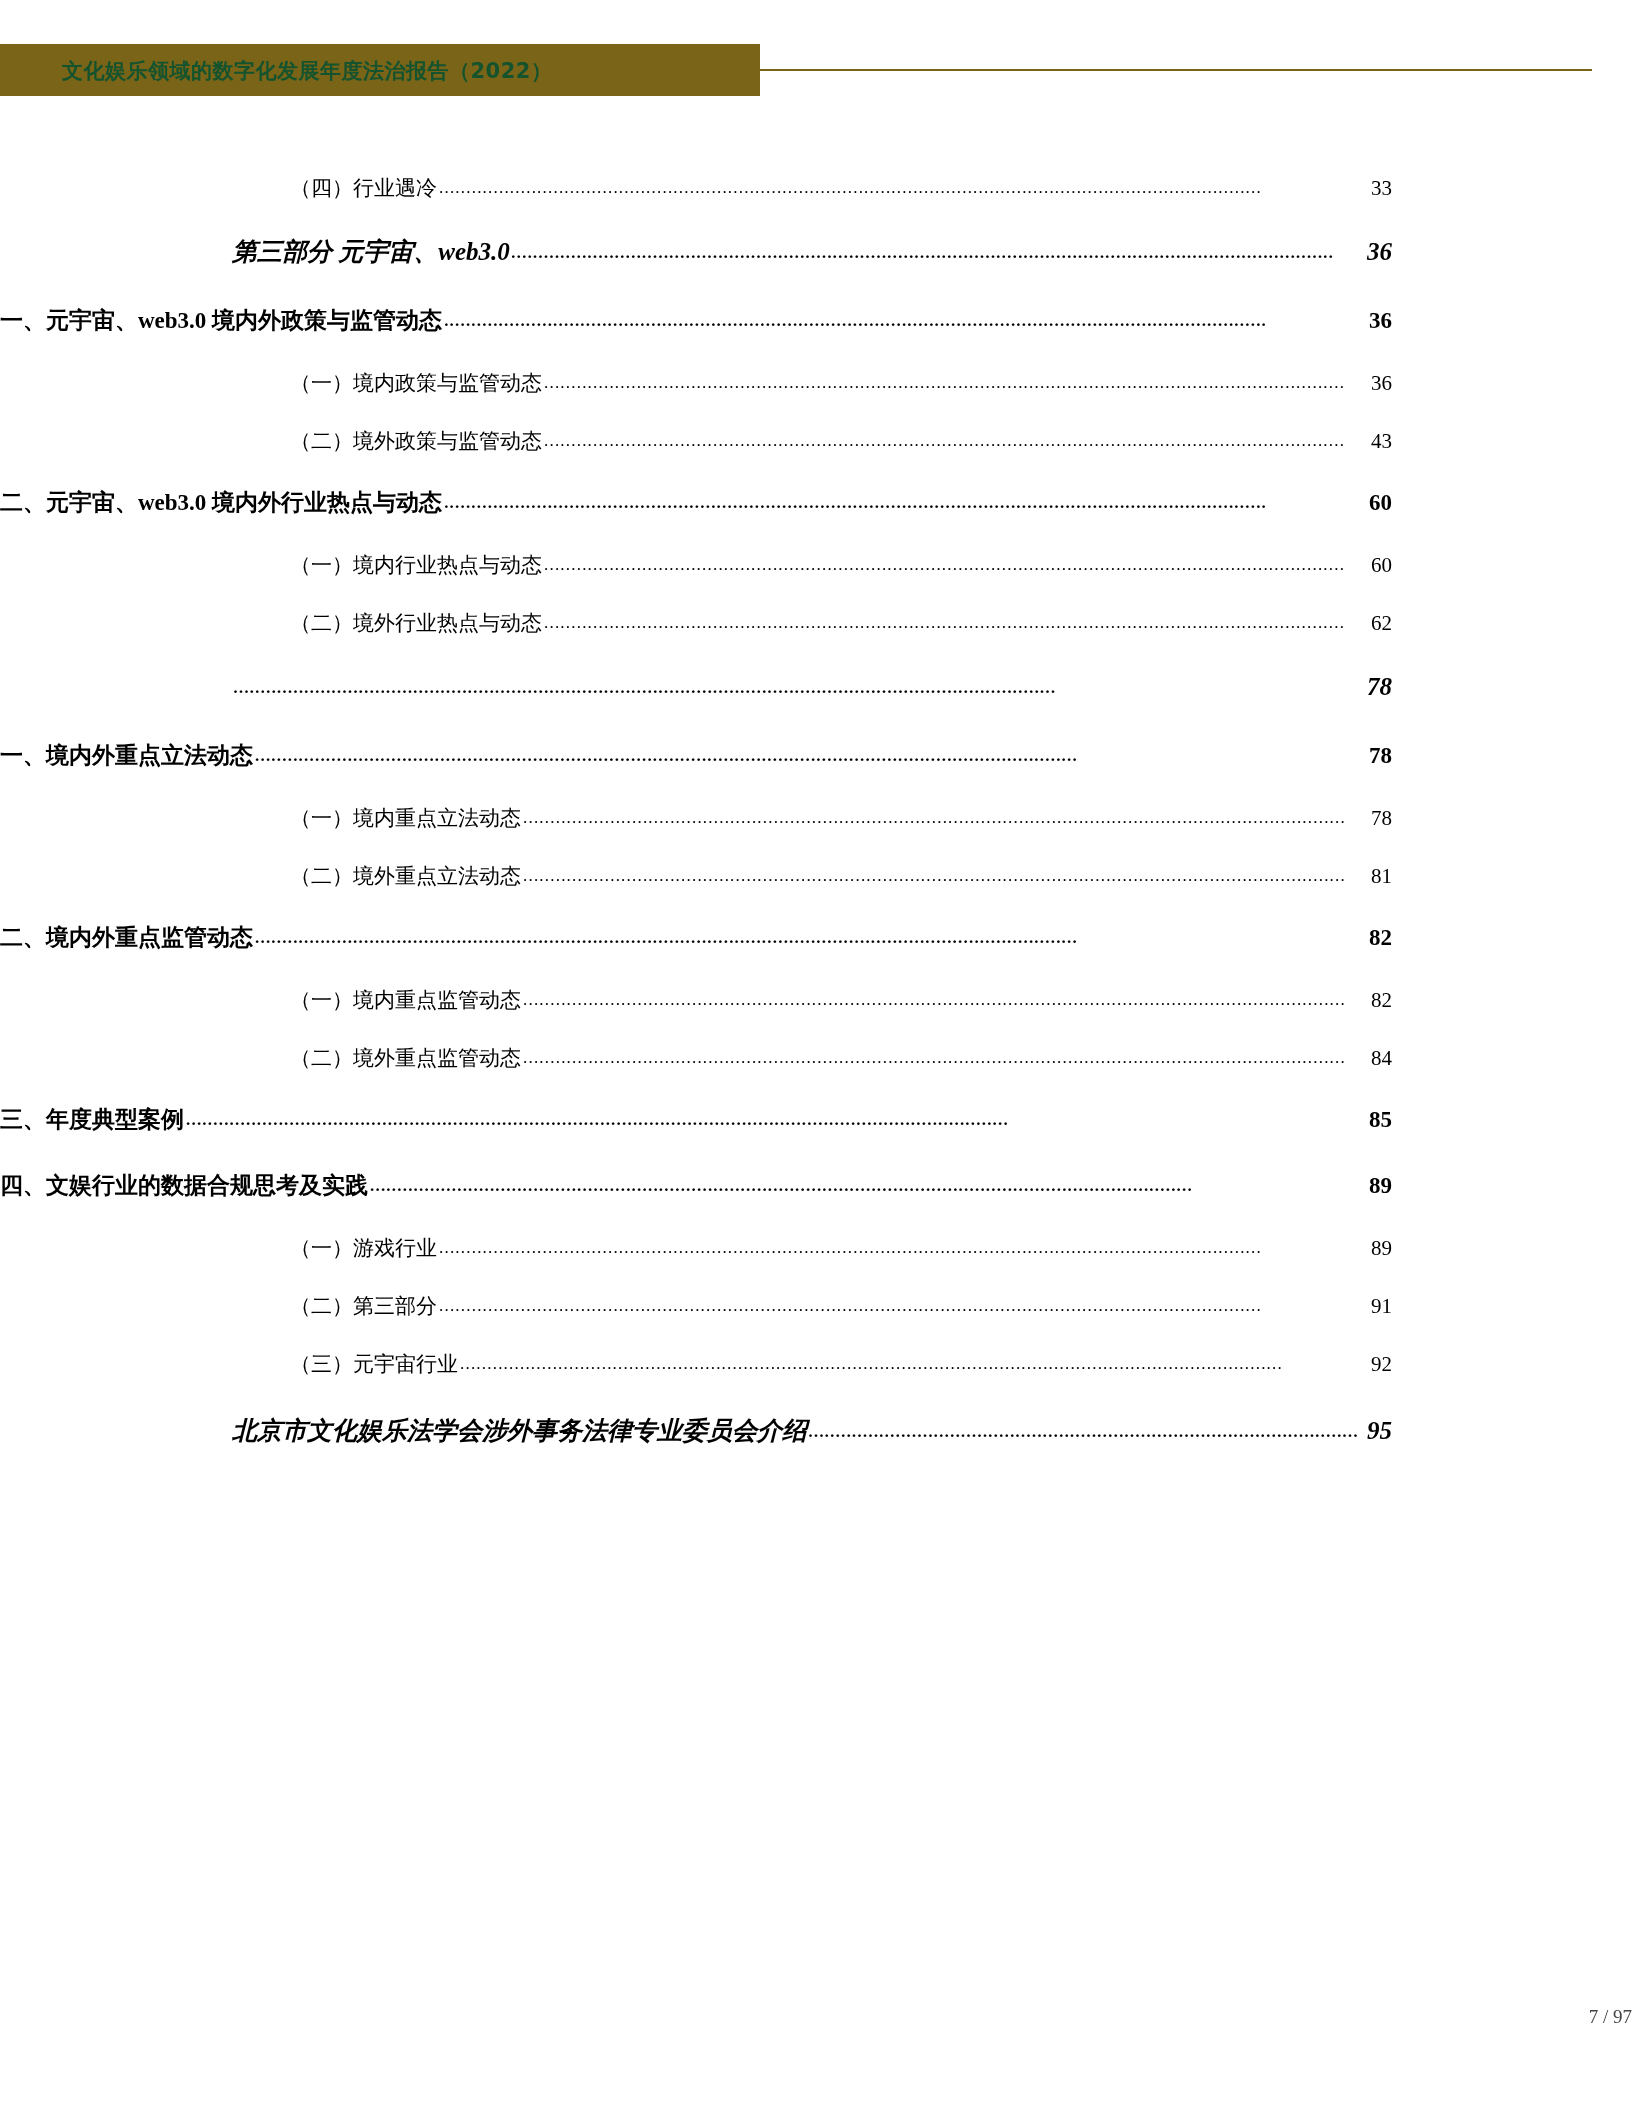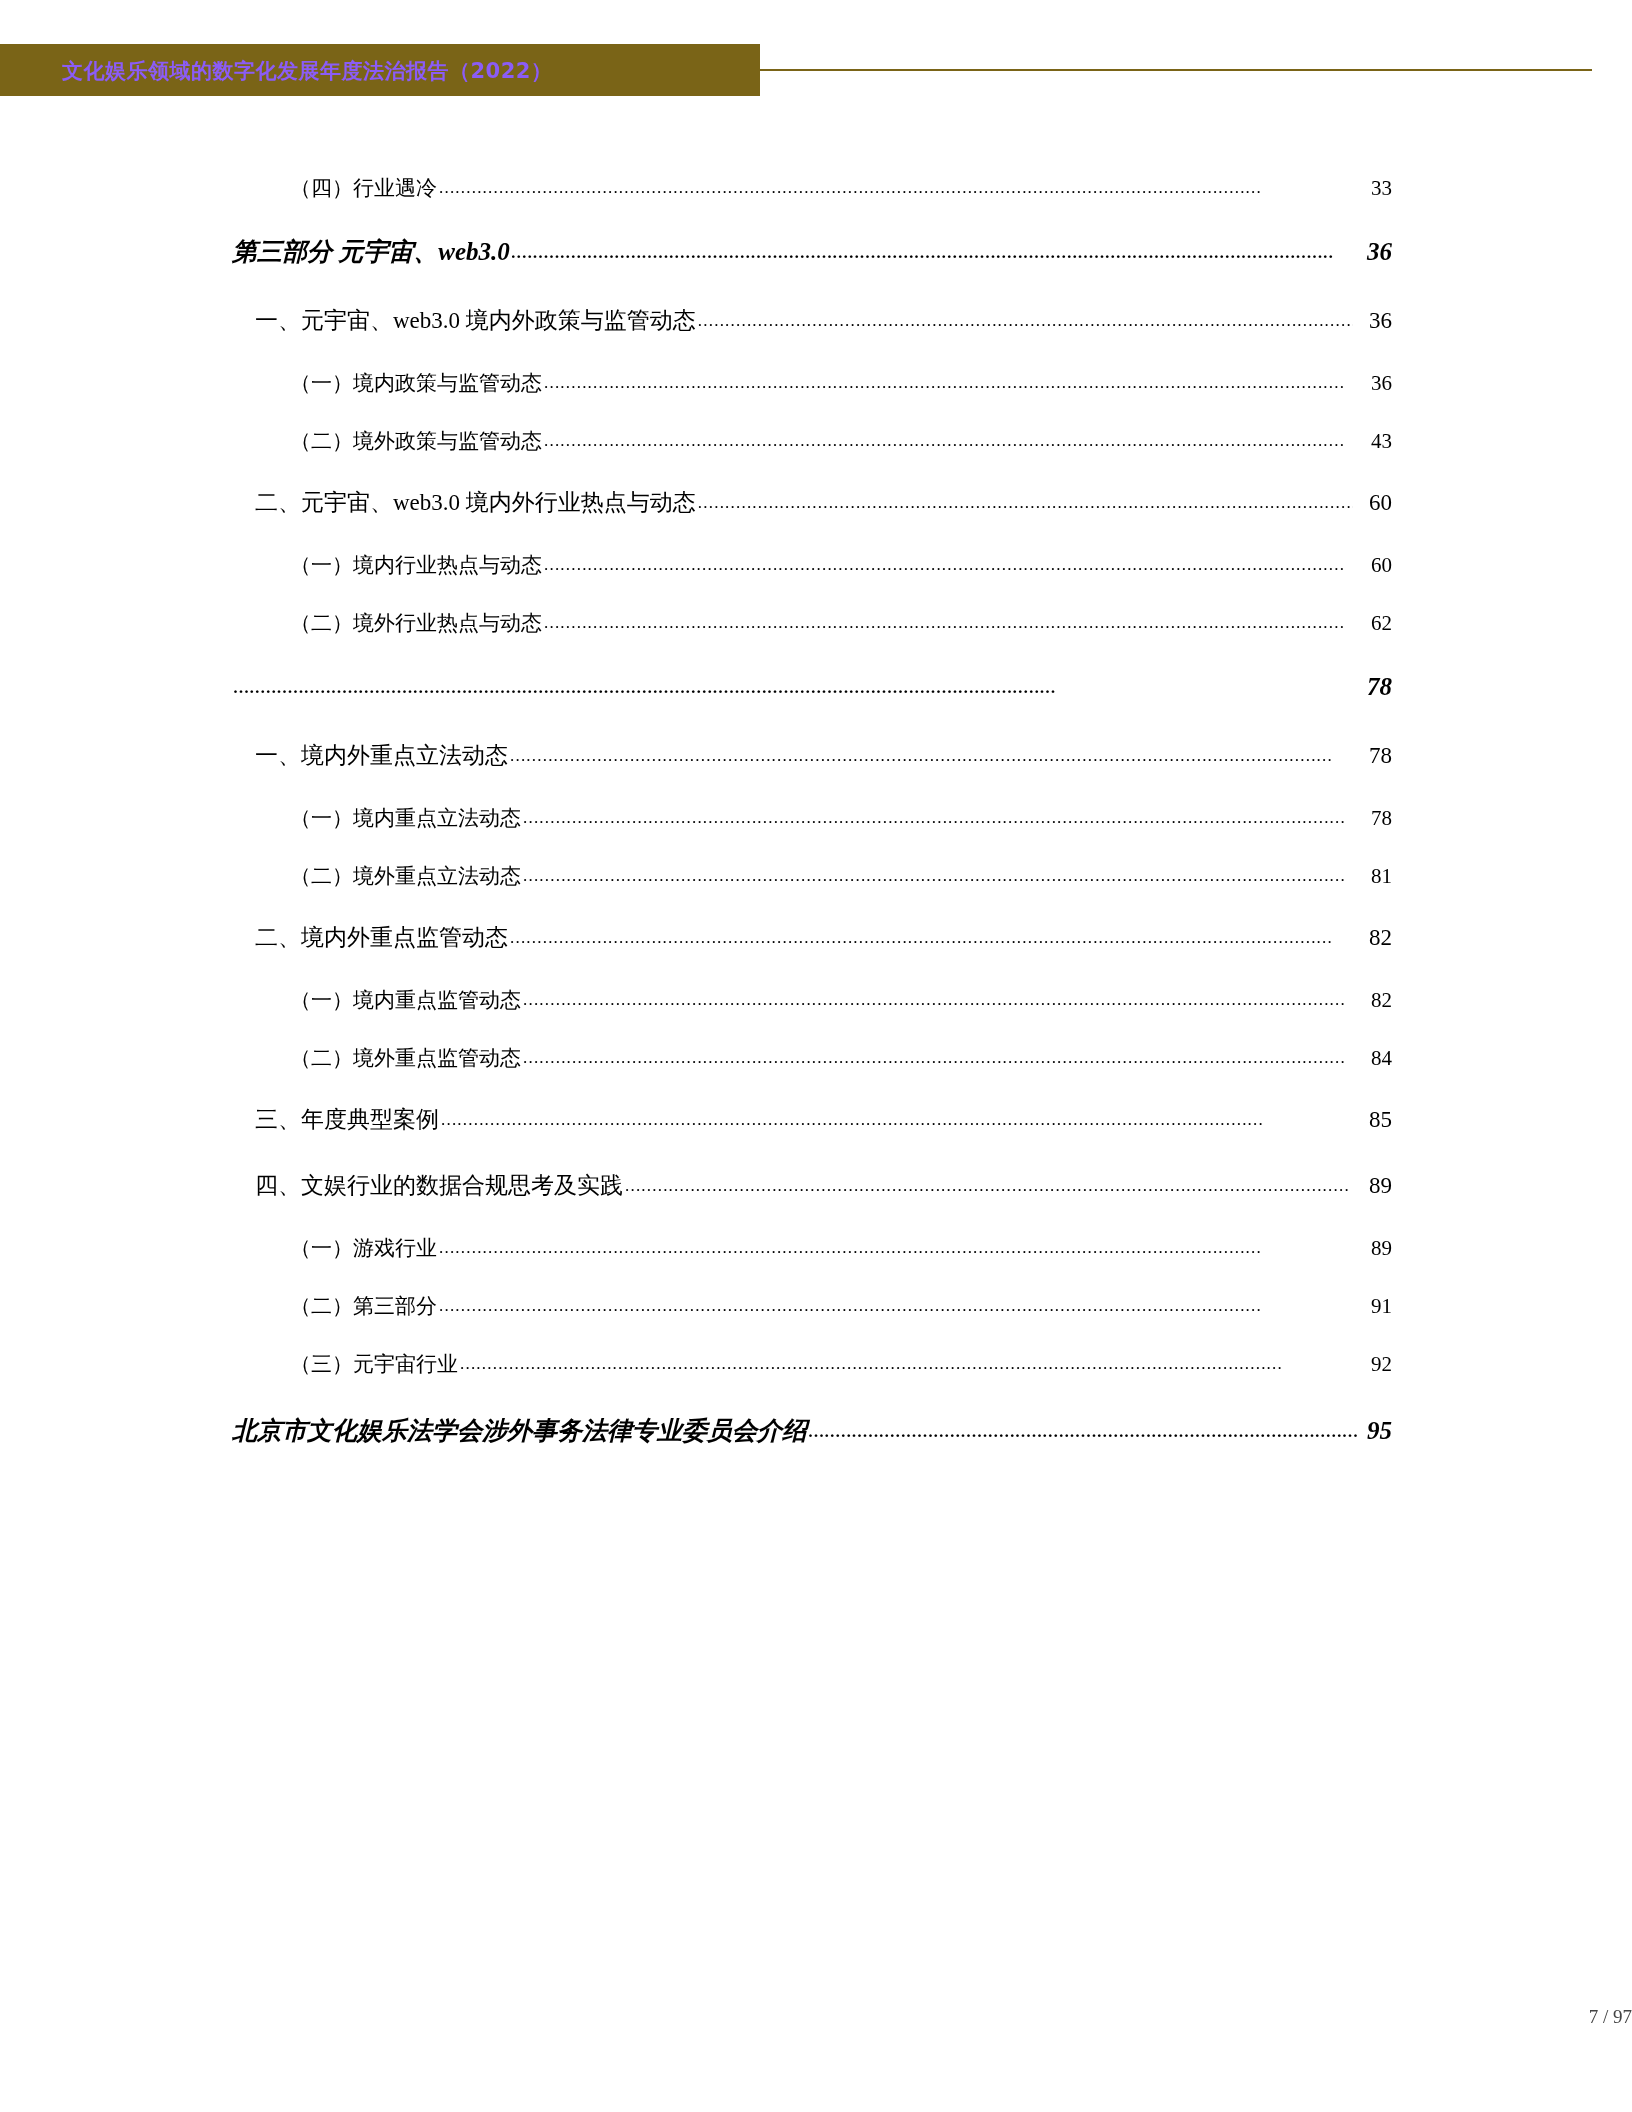--- a/index.html
+++ b/index.html
@@ -32,21 +32,21 @@
     height: 52px;
     background: #7a6417;
   }
   .header-title {
     position: absolute;
     left: 62px;
     top: 13px;
     font-family: "DejaVu Sans", "Liberation Sans", sans-serif;
     font-weight: bold;
     font-size: 21px;
-    color: #8b5cf6;
+    color: #14532d;
     letter-spacing: 0.5px;
     white-space: nowrap;
   }
   .header-rule {
     position: absolute;
     left: 760px;
     top: 25px;
     right: 40px;
     height: 2px;
     background: #7a6417;
@@ -97,25 +97,24 @@
     padding-left: 232px;
     padding-right: 240px;
     font-size: 25px;
     line-height: 68px;
     font-weight: bold;
     font-style: italic;
   }
   .lvl-part .toc-page { width: 46px; font-style: italic; }
 
   .lvl-sec {           
-    padding-left: 255px;
     padding-right: 240px;
     font-size: 23px;
     line-height: 64px;
-    font-weight: normal;
+    font-weight: bold;
   }
   .lvl-sec .toc-page { width: 46px; }
 
   .lvl-back {          
     padding-left: 232px;
     padding-right: 240px;
     font-size: 25px;
     line-height: 74px;
     font-weight: bold;
     font-style: italic;

